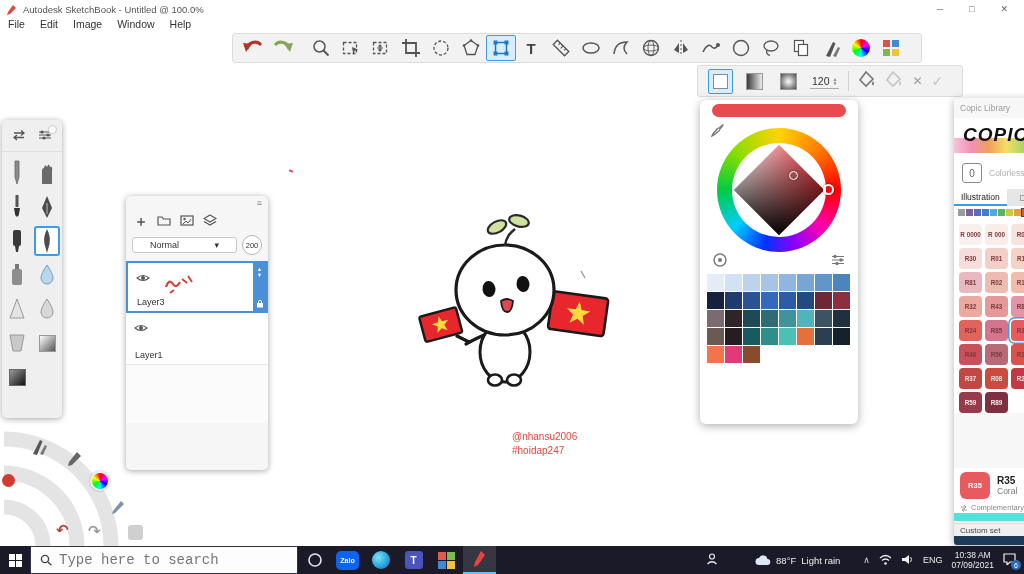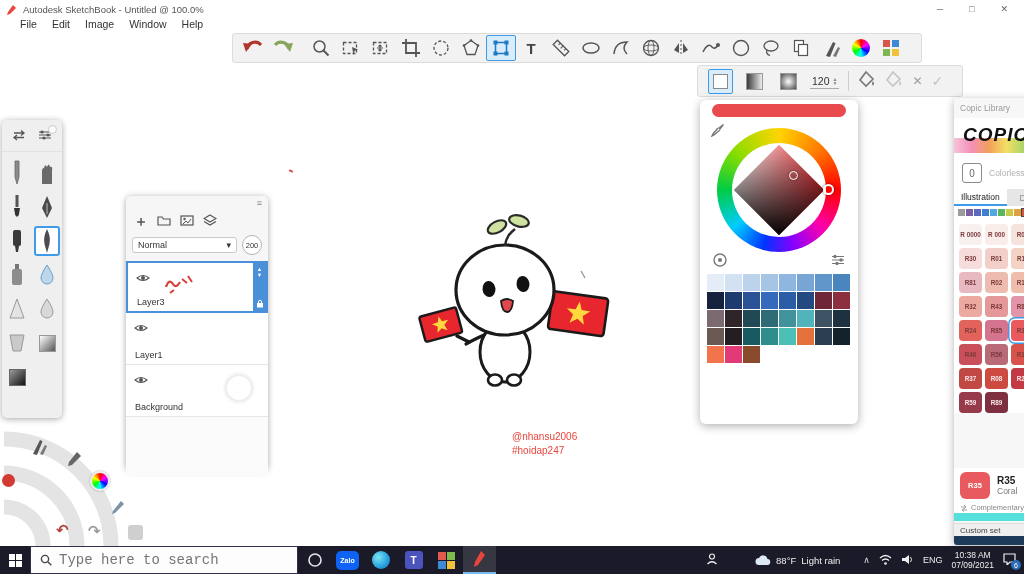--- a/index.html
+++ b/index.html
@@ -6,21 +6,21 @@
   body{font-family:"Liberation Sans",sans-serif;background:#777}
   .screen{position:relative;width:1024px;height:574px;background:#fff;overflow:hidden}
 
   
   .titlebar{position:absolute;top:0;left:0;right:0;height:18px;background:#fff;display:flex;align-items:center;padding:0 6px;font-size:9.5px;color:#555}
   .app-ico{display:flex;margin-right:6px}
   .win-controls{margin-left:auto;display:flex;gap:26px;font-size:9px;color:#666;padding-right:10px}
   .win-controls span{cursor:default}
 
   
-  .menubar{position:absolute;top:18px;left:0;right:0;height:14px;display:flex;gap:15px;padding-left:20px;font-size:10.5px;color:#333;background:#fff}
+  .menubar{position:absolute;top:18px;left:0;right:0;height:14px;display:flex;gap:15px;padding-left:8px;font-size:10.5px;color:#333;background:#fff}
   .menu-item{cursor:default}
 
   
   .main-toolbar{position:absolute;left:232px;top:33px;width:690px;height:30px;background:#f2f2f2;border:1px solid #dcdcdc;border-radius:3px;display:flex;align-items:center;padding:0 5px}
   .tbtn{width:30px;height:26px;display:flex;align-items:center;justify-content:center;flex:0 0 auto}
   .tsel{background:#d8ecfb;border:1.5px solid #3d9be9;border-radius:2px}
   .cwheel{display:inline-block;width:18px;height:18px;border-radius:50%;background:conic-gradient(#f00,#f0f,#00f,#0ff,#0f0,#ff0,#f00)}
   .ttext{font-size:15px;font-weight:bold;color:#444}
 
   
@@ -57,21 +57,21 @@
   .lag-red{width:13px;height:13px;border-radius:50%;background:#d33a32}
   .lag-sq{width:15px;height:15px;background:#cfcfcf;border-radius:3px}
   .lag-arrow{font-size:15px;font-weight:bold;font-family:"DejaVu Sans",sans-serif}
 
   
   .layers-panel{left:126px;top:196px;width:142px;height:274px;background:#f6f6f6}
   .lp-strip{height:13px;display:flex;justify-content:flex-end;align-items:center;padding:0 6px;color:#888;font-size:9px}
   .lp-tools{display:flex;align-items:center;gap:9px;padding:3px 8px 5px;color:#555}
   .lp-plus{font-size:14px;font-weight:bold;color:#555;line-height:10px}
   .lp-blend{display:flex;align-items:center;padding:0 6px 6px}
-  .blend-dd{flex:1;background:#fff;border:1px solid #c9c9c9;border-radius:3px;font-size:9px;color:#333;padding:2px 5px;display:flex;justify-content:space-between;align-items:center}
+  .blend-dd{flex:1;background:#fff;border:1px solid #c9c9c9;border-radius:3px;font-size:9px;color:#333;padding:2px 17px;display:flex;justify-content:space-between;align-items:center}
   .op-knob{width:20px;height:20px;border-radius:50%;border:1px solid #b5b5b5;background:#fff;font-size:7.5px;color:#333;display:flex;align-items:center;justify-content:center;margin-left:5px;flex:0 0 auto}
   #layer-list{background:#fbfbfb}
   .layer-row{position:relative;height:52px;background:#fff;border-bottom:1px solid #e6e6e6}
   .layer-row.lsel{border:2px solid #4a90d9}
   .leye{position:absolute;left:8px;top:6px}
   .lthumb{position:absolute;left:30px;top:4px}
   .lname{position:absolute;left:9px;bottom:4px;font-size:9px;color:#333}
   .lr-strip{position:absolute;right:0;top:0;bottom:0;width:13px;background:#4a90d9;color:#fff;display:flex;flex-direction:column;justify-content:space-between;align-items:center;font-size:5.5px;padding:3px 0;line-height:6px;text-align:center}
   .bg-circle{position:absolute;right:16px;top:10px;width:26px;height:26px;border-radius:50%;background:#fff;border:1px solid #f0f0f0;box-shadow:0 0 4px rgba(0,0,0,.18)}
   .lp-empty{height:58px;background:#fbfbfb}
@@ -533,28 +533,20 @@
               <path d="M2.5 4 V2.8 a1.5 1.5 0 0 1 3 0 V4" fill="none" stroke="#fff" stroke-width="1"></path>
             </svg>
           </span>
         </div>
         <div class="layer-row">
           <span class="leye"><svg width="14" height="10">
               <path d="M1 5 Q7 0 13 5 Q7 10 1 5 Z" fill="none" stroke="#555" stroke-width="1.1"></path>
               <circle cx="7" cy="5" r="2" fill="#555"></circle>
             </svg></span>
           <span class="lname">Layer1</span>
-        </div>
-        <div class="layer-row">
-          <span class="leye"><svg width="14" height="10">
-              <path d="M1 5 Q7 0 13 5 Q7 10 1 5 Z" fill="none" stroke="#555" stroke-width="1.1"></path>
-              <circle cx="7" cy="5" r="2" fill="#555"></circle>
-            </svg></span>
-          <span class="bg-circle"></span>
-          <span class="lname">Background</span>
         </div>
       </div>
     <div class="lp-empty"></div>
   </div>
 
   <div class="panelish color-panel">
     <div class="cur-color" id="cur-color" style="background: rgb(232, 74, 78);"></div>
     <span class="dropper"><svg width="14" height="14">
           <path d="M12 1 L13 2 L9 7 L7 5 Z" fill="#777"></path>
           <path d="M7 5 L2 11 L1 13 L3 12 L9 7" fill="none" stroke="#777" stroke-width="1.4"></path>

